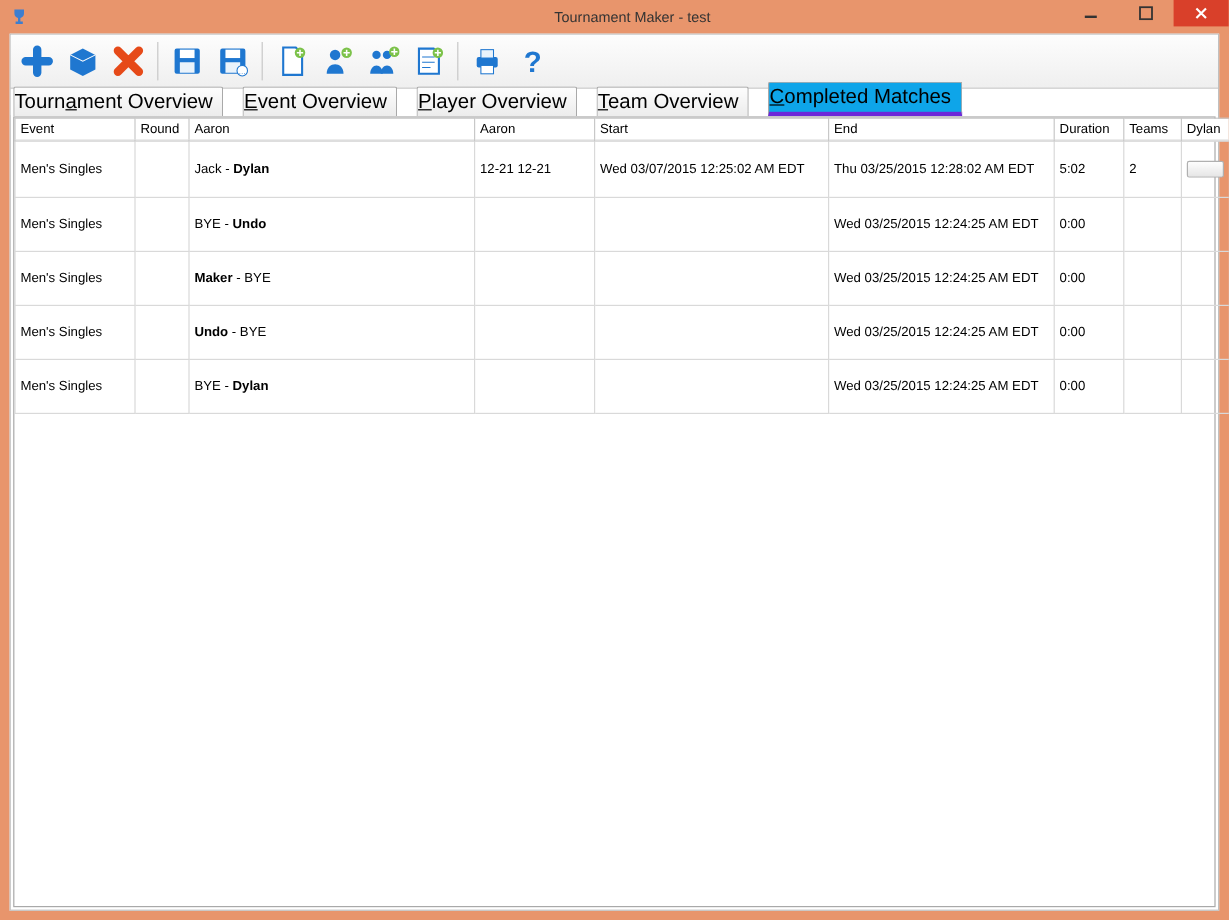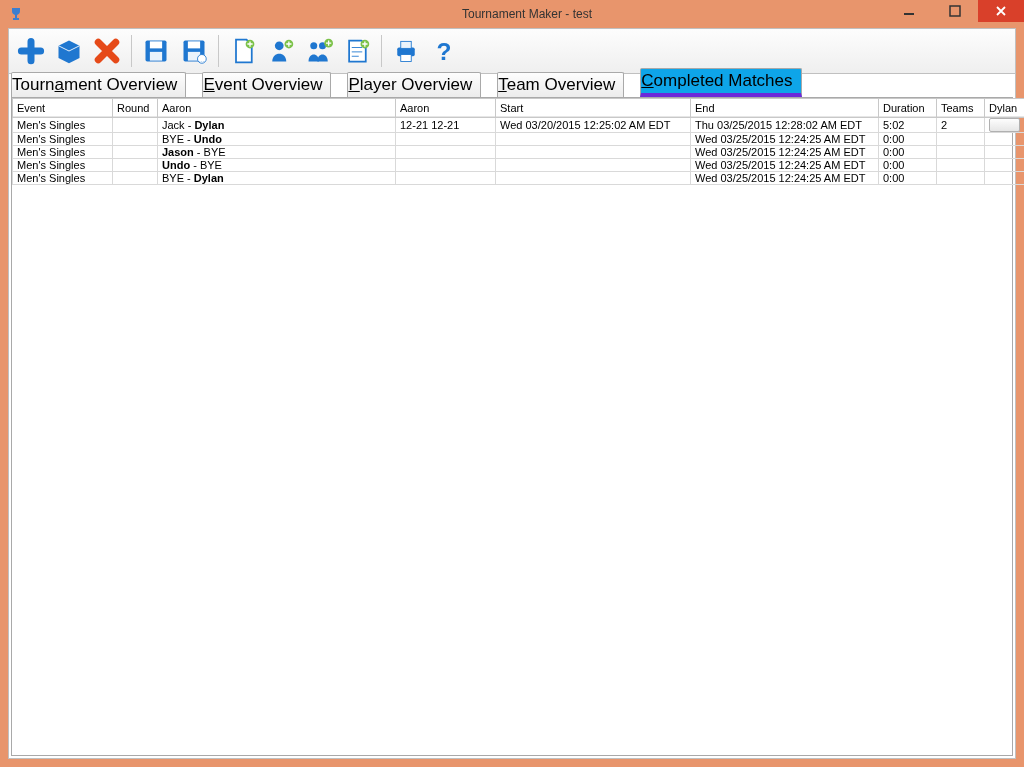--- a/index.html
+++ b/index.html
@@ -141,21 +141,21 @@
     font-weight: normal;
     font-size: 11px;
     padding: 3px 4px;
     background: #fff;
     border: 1px solid #c8c8c8;
     box-shadow: inset 0 -1px 0 #e6e6e6;
     color: #000;
   }
   table.grid td {
     font-size: 11px;
-    padding: 0 4px;
+    padding: 16px 4px;
     border: 1px solid #d9d9d9;
     white-space: nowrap;
     overflow: hidden;
     color: #000;
   }
   col.c-event   { width: 100px; }
   col.c-round   { width: 45px; }
   col.c-teams   { width: 238px; }
   col.c-score   { width: 100px; }
   col.c-start   { width: 195px; }
@@ -319,21 +319,21 @@
             <th>Teams</th>
             <th>Dylan</th>
           </tr>
         </thead>
         <tbody id="rows">
             <tr>
               <td>Men's Singles</td>
               <td></td>
               <td>Jack - <b>Dylan</b></td>
               <td>12-21 12-21</td>
-              <td>Wed 03/20/2015 12:25:02 AM EDT</td>
+              <td>Wed 03/07/2015 12:25:02 AM EDT</td>
               <td>Thu 03/25/2015 12:28:02 AM EDT</td>
               <td>5:02</td>
               <td>2</td>
               <td>
                 <span class="undo-btn"></span>
               </td>
             </tr>
             <tr>
               <td>Men's Singles</td>
               <td></td>
@@ -341,21 +341,21 @@
               <td></td>
               <td></td>
               <td>Wed 03/25/2015 12:24:25 AM EDT</td>
               <td>0:00</td>
               <td></td>
               <td></td>
             </tr>
             <tr>
               <td>Men's Singles</td>
               <td></td>
-              <td><b>Jason</b> - BYE</td>
+              <td><b>Maker</b> - BYE</td>
               <td></td>
               <td></td>
               <td>Wed 03/25/2015 12:24:25 AM EDT</td>
               <td>0:00</td>
               <td></td>
               <td></td>
             </tr>
             <tr>
               <td>Men's Singles</td>
               <td></td>

